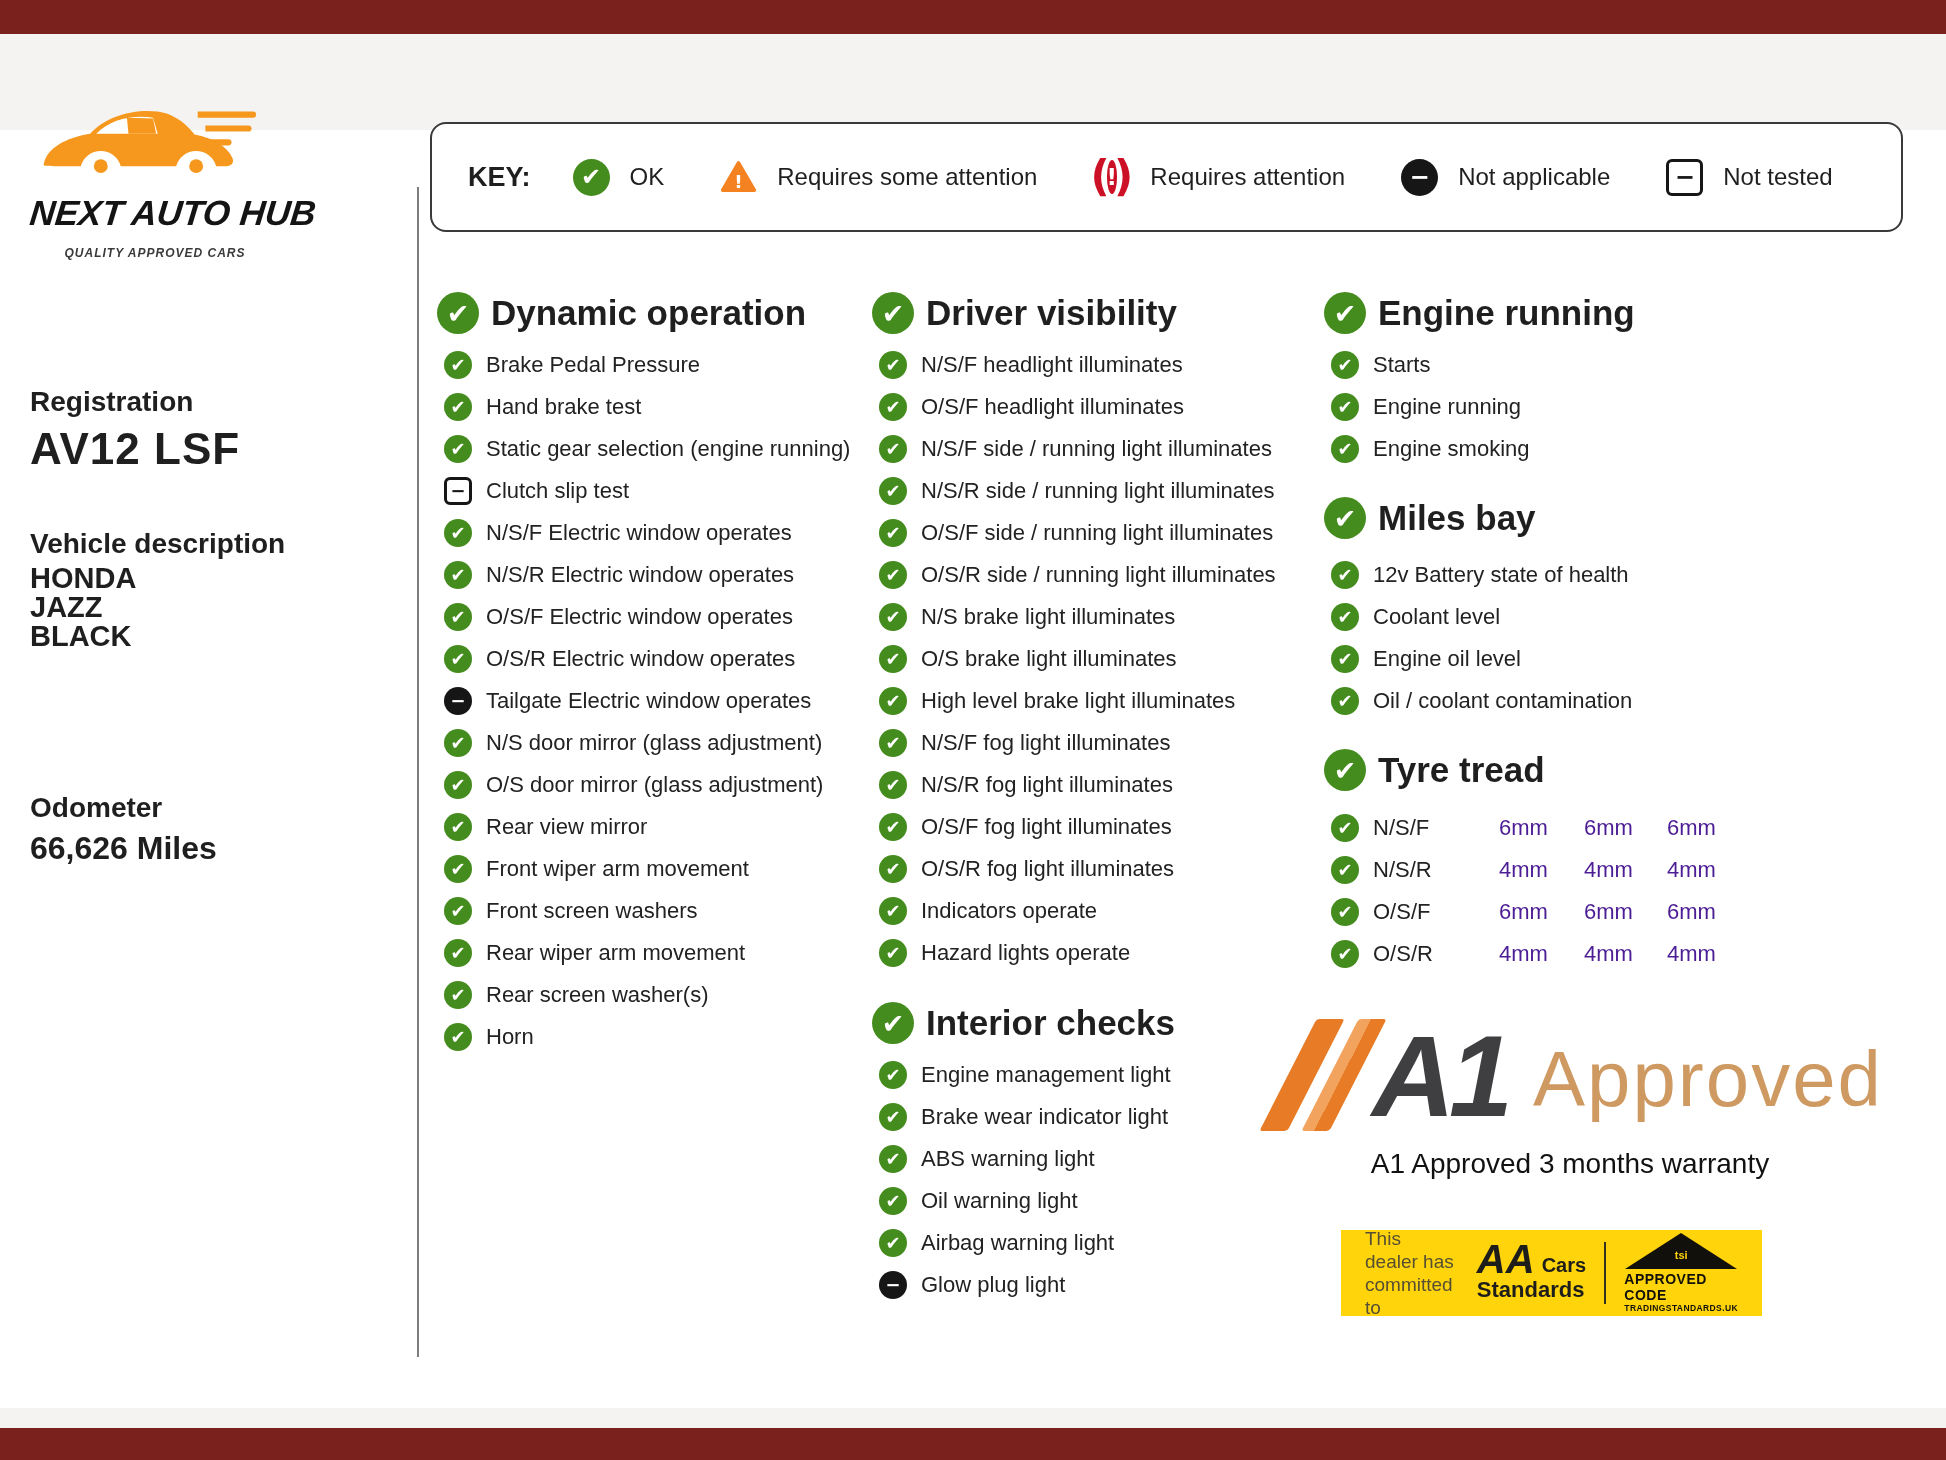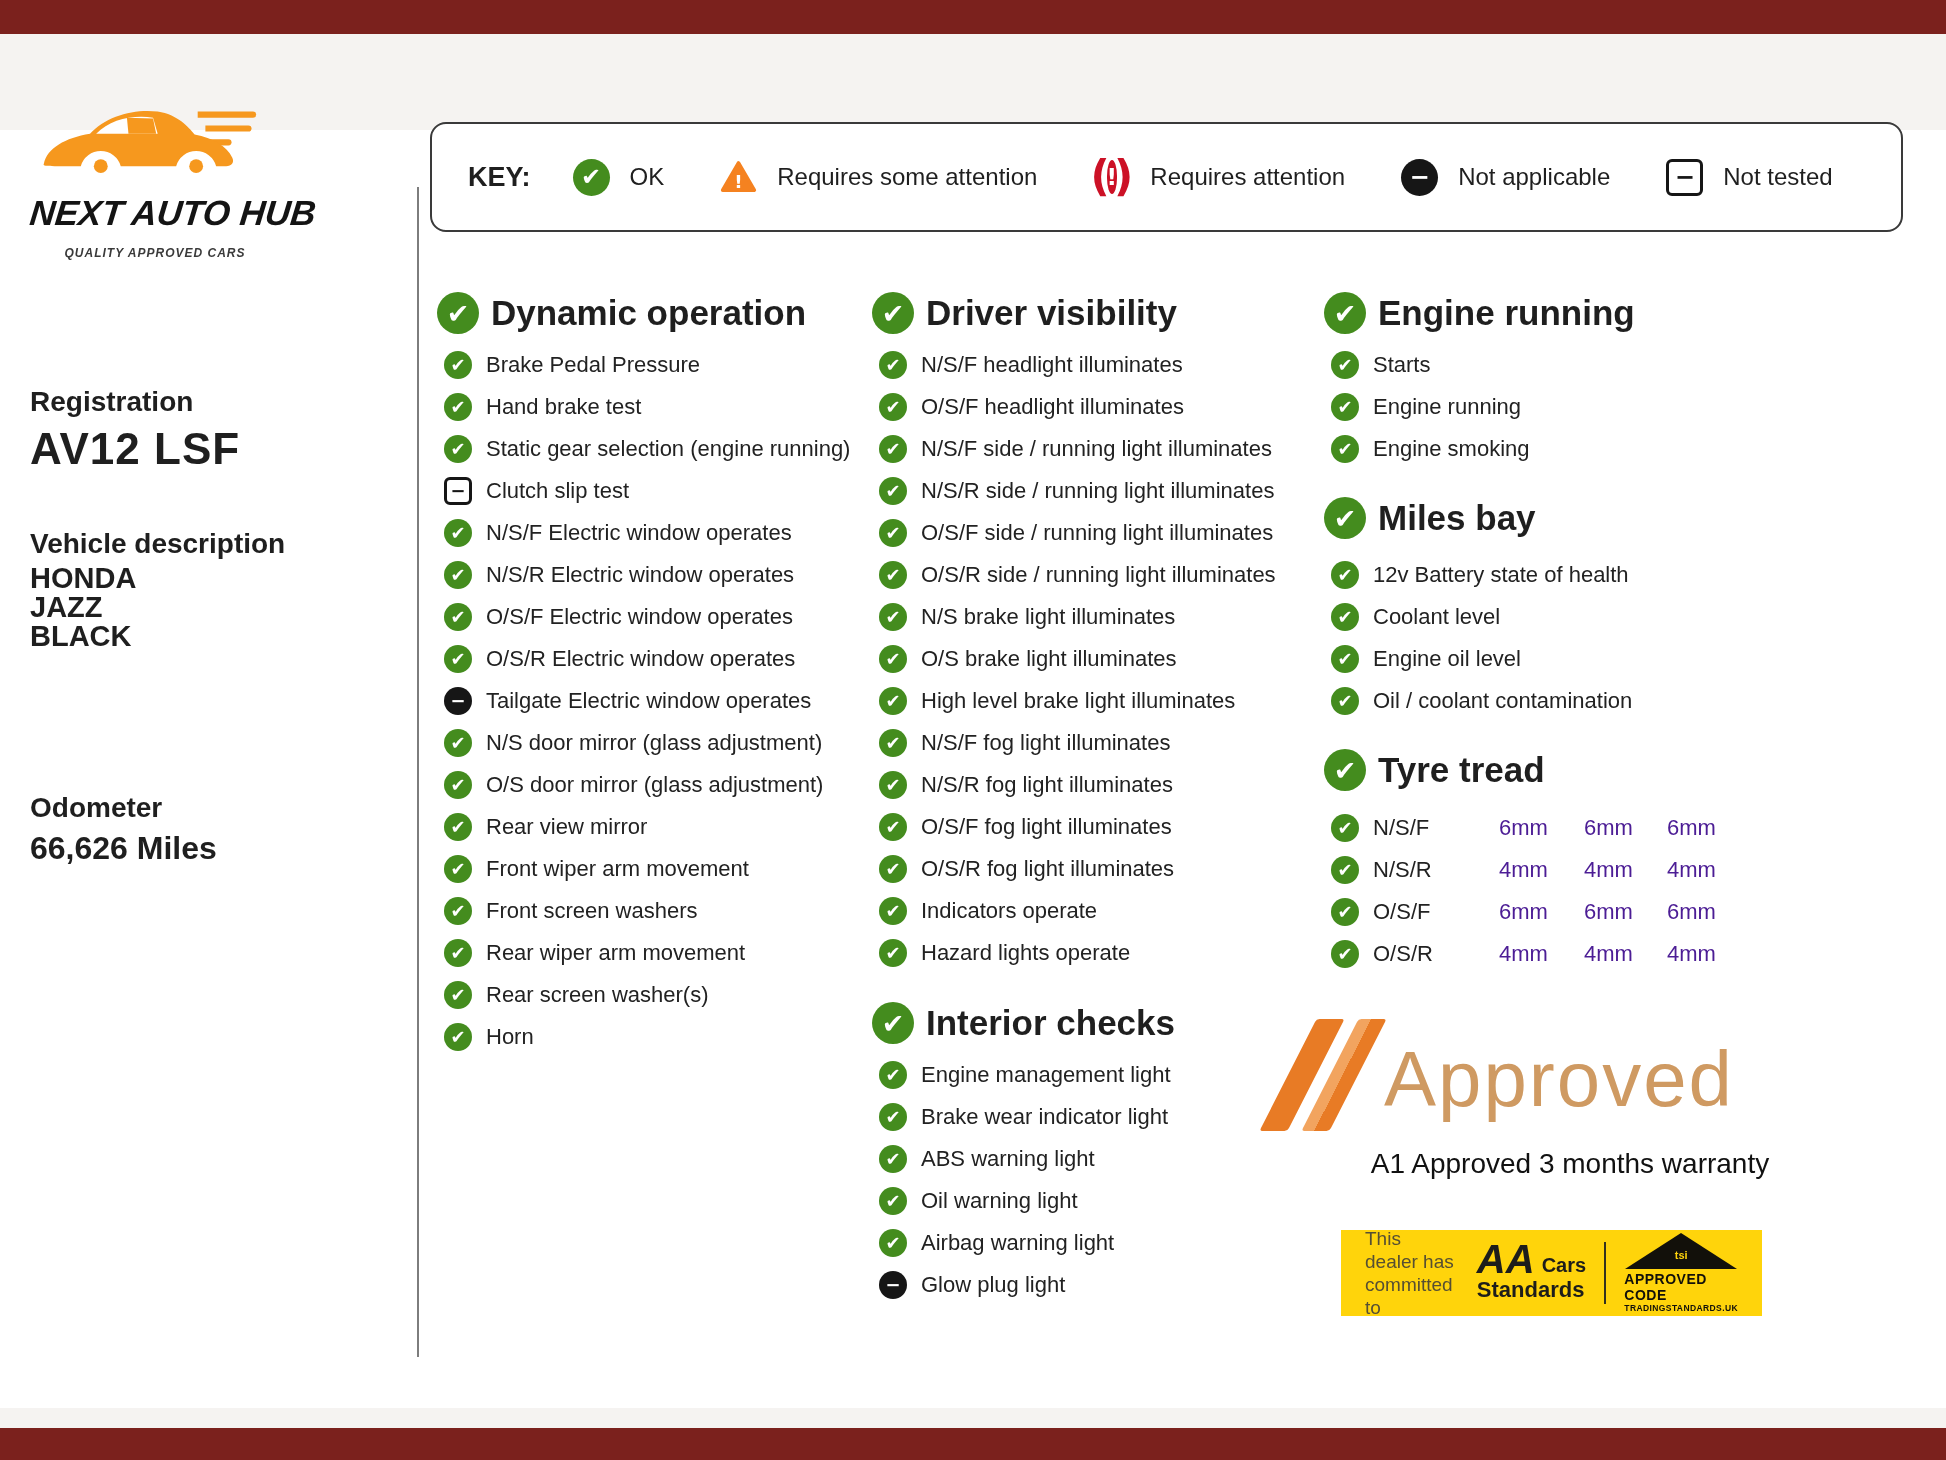--- a/index.html
+++ b/index.html
@@ -425,20 +425,21 @@
         <span class="tv c1">4mm</span>
         <span class="tv c2">4mm</span>
         <span class="tv c3">4mm</span>
       </li>
     </ul>
   </section>
 
 <div class="abs a1block">
   <div class="slash s1"></div>
   <div class="slash s2"></div>
+  <span class="a1text">A1</span>
   <span class="approvedtext">Approved</span>
 </div>
 <div class="abs warranty">A1 Approved 3 months warranty</div>
 
 <div class="abs aabanner">
   <div class="committed">
     <div>This dealer has</div>
     <div>committed to</div>
   </div>
   <div class="aalogo">

